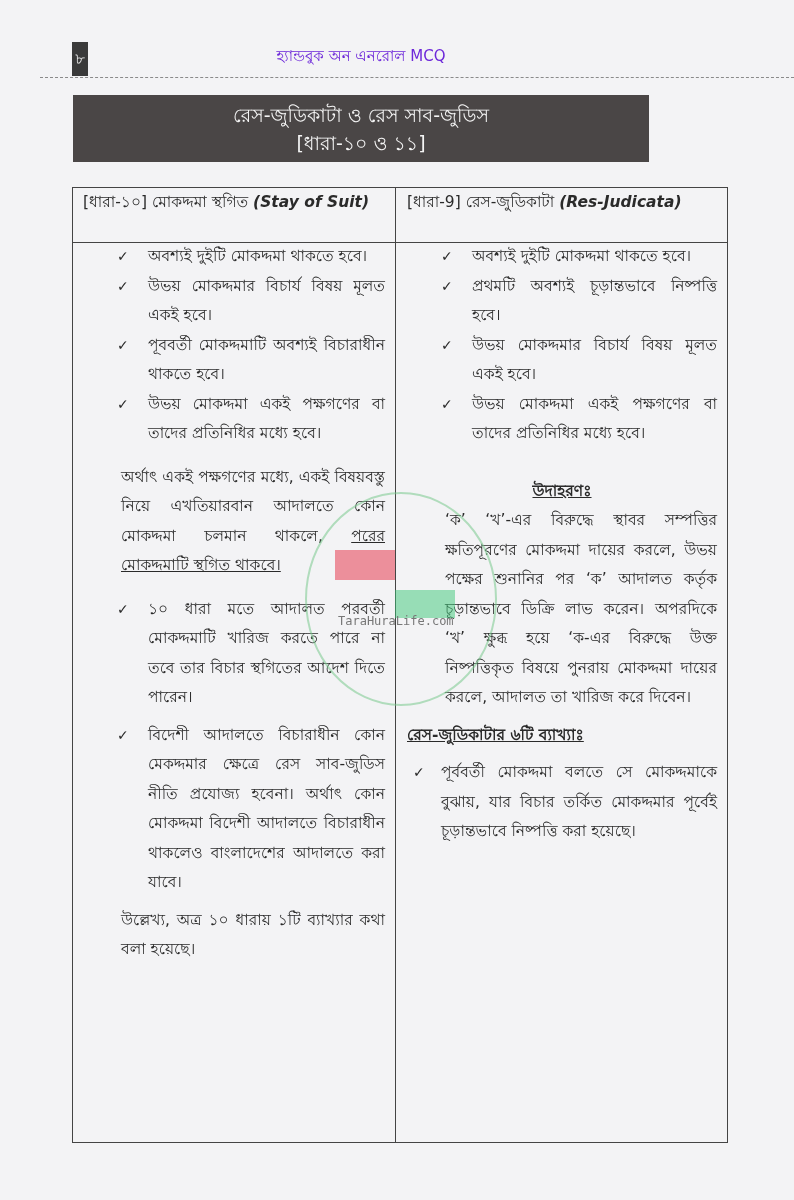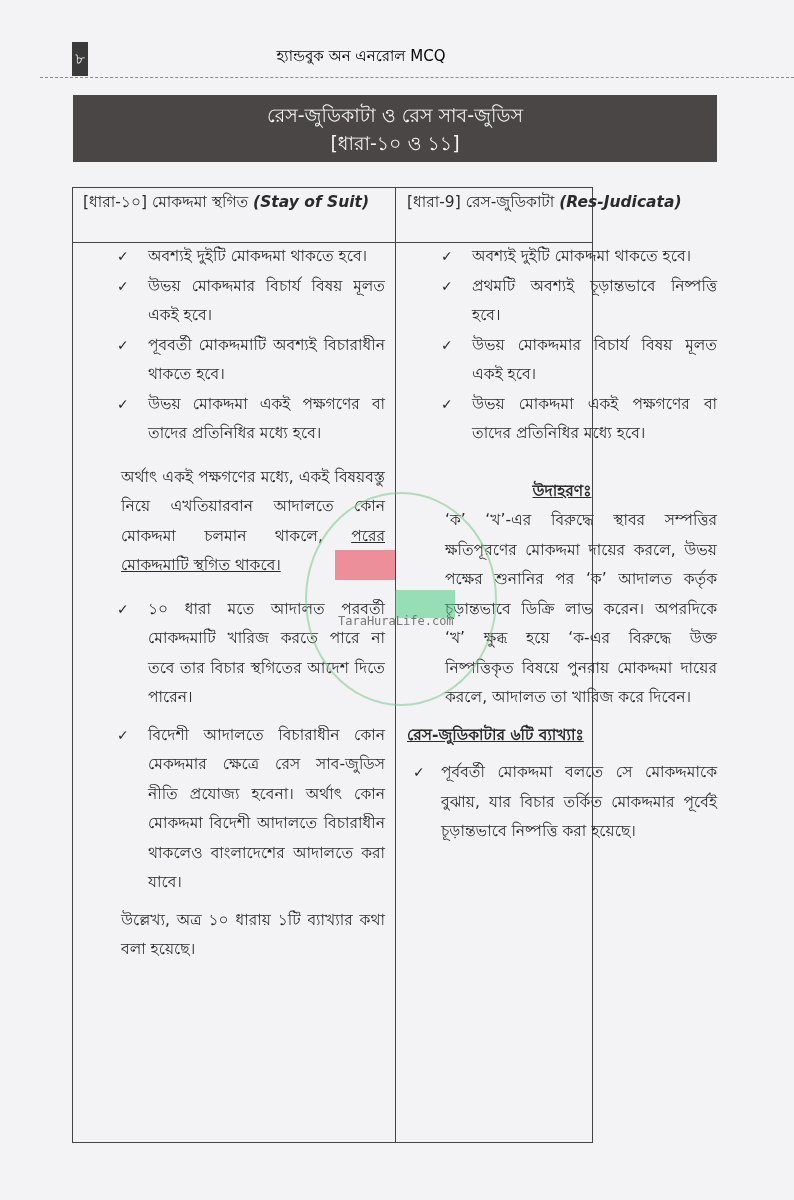--- a/index.html
+++ b/index.html
@@ -8,33 +8,33 @@
     background:#f3f3f5;
     font-family: "DejaVu Sans", sans-serif;
     color:#2a2a2a;
   }
   .page-num {
     position:absolute; left:72px; top:42px; width:16px; height:34px;
     background:#3a3a3a; color:#e8e8e8; font-size:15px; text-align:center; line-height:34px;
   }
   .running-head {
     position:absolute; left:0; width:722px; top:44px; text-align:center;
-    font-size:15px; color:#000000;
+    font-size:15px; color:#6d28d9;
   }
   .dash-rule {
     position:absolute; left:40px; right:0; top:77px; border-top:1px dashed #8a8a8a;
   }
   .title-box {
-    position:absolute; left:73px; top:95px; width:644px; height:67px;
+    position:absolute; left:73px; top:95px; width:576px; height:67px;
     background:#4a4646; color:#f4f4f4; text-align:center;
     display:flex; flex-direction:column; justify-content:center;
     font-size:19px; line-height:28px;
   }
   .tbl {
-    position:absolute; left:72px; top:187px; width:521px; height:956px;
+    position:absolute; left:72px; top:187px; width:656px; height:956px;
     border:1.5px solid #444; box-sizing:border-box;
   }
   .vdiv { position:absolute; left:322px; top:0; bottom:0; border-left:1.5px solid #444; }
   .hdiv { position:absolute; left:0; right:0; top:54px; border-top:1.5px solid #444; }
   .col {
     position:absolute; top:0; bottom:0; box-sizing:border-box;
     font-size:15.5px; line-height:29.5px;
   }
   .col.left { left:0; width:322px; padding:0 10px 0 10px; }
   .col.right { left:323px; width:331px; padding:0 10px 0 11px; }

